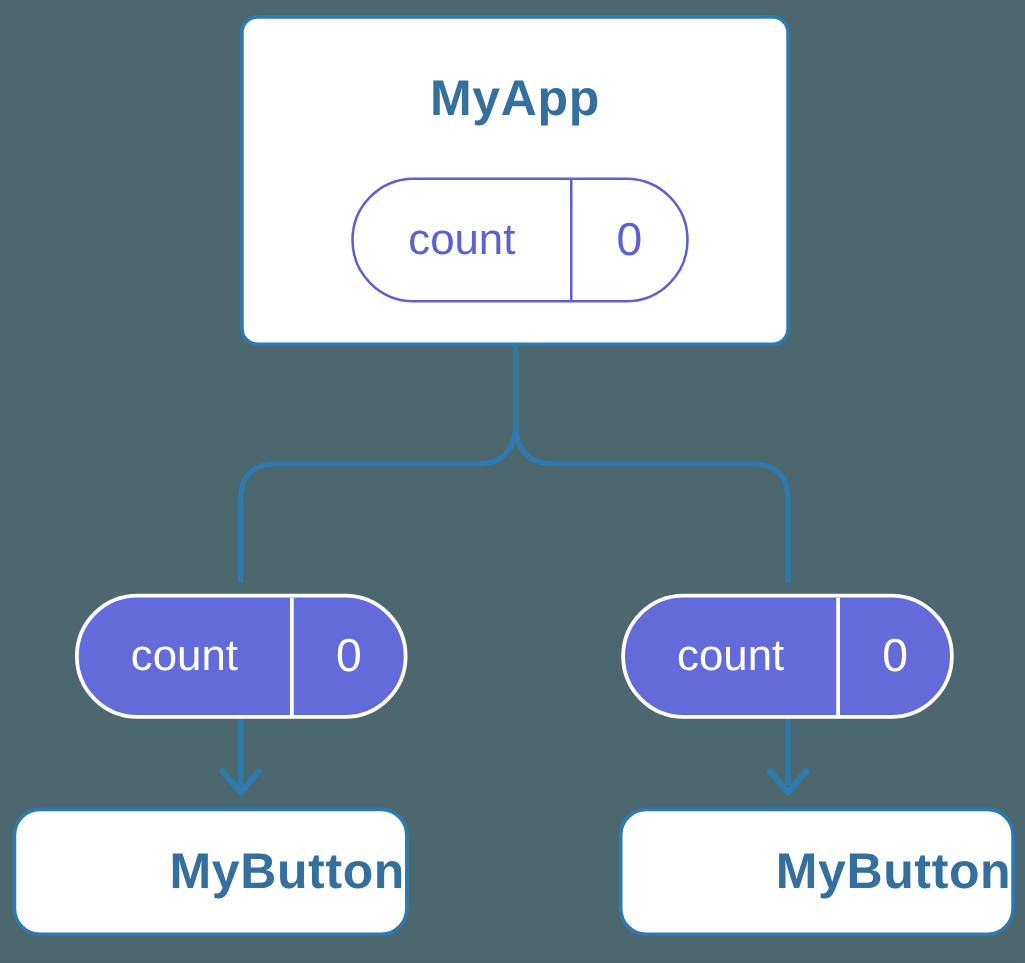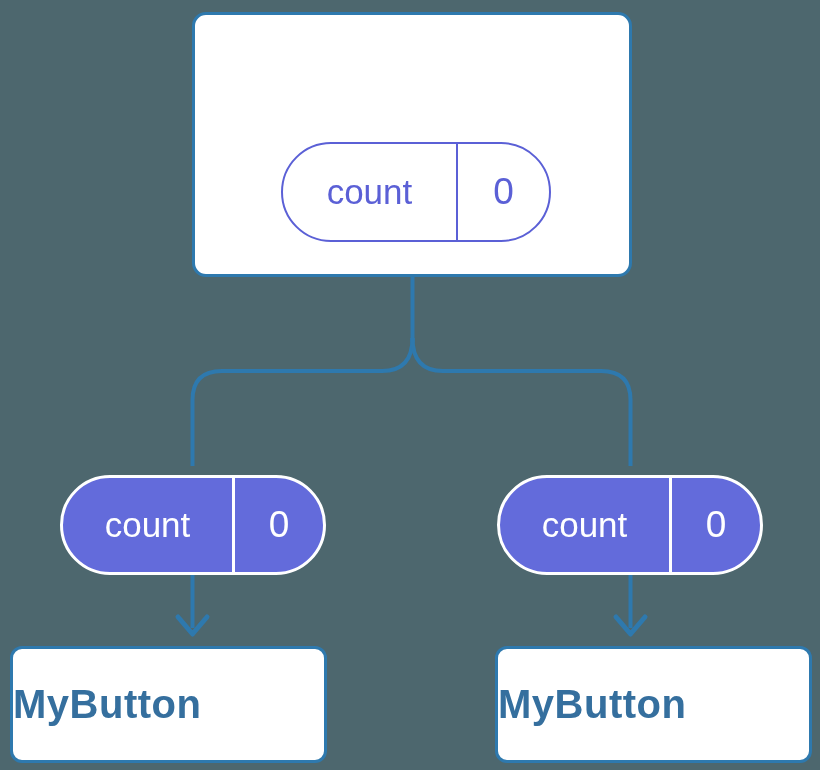--- a/index.html
+++ b/index.html
@@ -54,25 +54,25 @@
     position: absolute;
     left: 0; top: 42px;
     width: 100%;
     text-align: center;
     font-size: 40px;
     font-weight: 600;
     letter-spacing: 0.5px;
     color: var(--label);
   }
   .child-card {
-    width: 317px; height: 117px;
-    border-radius: 12px;
+    width: 317px; height: 103px;
+    border-radius: 22px;
     display: flex;
     align-items: center;
-    justify-content: flex-start;
+    justify-content: flex-end;
   }
   .child-card .child-title {
     font-size: 40px;
     font-weight: 600;
     letter-spacing: 0.5px;
     color: var(--label);
   }
   .child-left  { left: 10px;  top: 646px; }
   .child-right { left: 495px; top: 646px; }
   .pill {
@@ -130,20 +130,21 @@
     <path class="connector" d="M412.5 338 Q412.5 371 443 371 L601 371 Q630.5 371 630.5 400 L630.5 466"></path>
 
     <path class="connector" d="M192.5 561 L192.5 628"></path>
     <polyline class="arrowhead" points="178,617 192.5,634 207,617"></polyline>
 
     <path class="connector" d="M630.5 561 L630.5 628"></path>
     <polyline class="arrowhead" points="616,617 630.5,634 645,617"></polyline>
   </svg>
 
   <div class="card root-card">
+    <div class="card-title">MyApp</div>
     <div class="pill pill-outline">
       <span class="pill-name">count</span>
       <span class="pill-value">0</span>
     </div>
   </div>
 
   <div class="pill pill-solid pill-left">
     <span class="pill-name">count</span>
     <span class="pill-value">0</span>
   </div>

